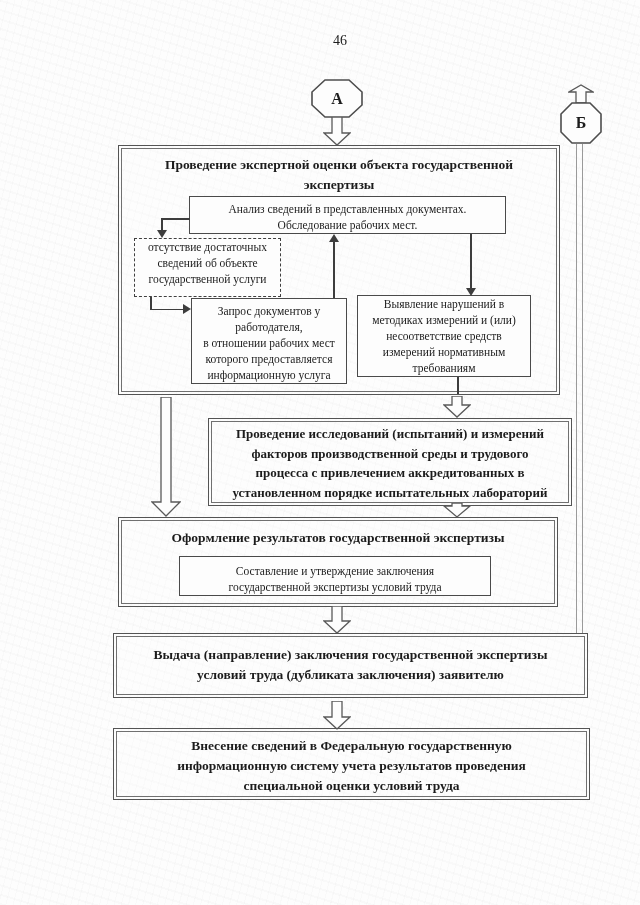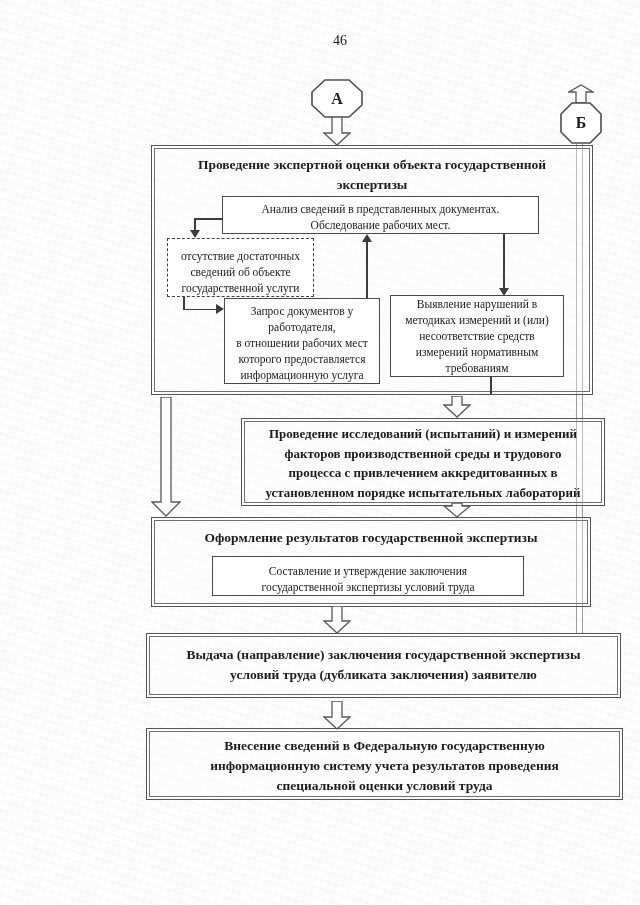--- a/index.html
+++ b/index.html
@@ -13,28 +13,28 @@
       repeating-linear-gradient(104deg, rgba(0,0,0,0.016) 0 1px, transparent 1px 7px);
     font-family:"Liberation Serif","DejaVu Serif",serif;
     color:#1c1c1c;
     overflow:hidden;
   }
   .abs{position:absolute;}
   .txt{white-space:pre-line;text-align:center;}
   .pagenum{left:310px;top:33px;width:60px;font-size:14px;text-align:center;}
 
   
-  .dbox{border:1.4px solid #545454;background:rgba(253,253,253,0.35);box-sizing:border-box;margin-left:33px;}
+  .dbox{border:1.4px solid #545454;background:rgba(253,253,253,0.35);box-sizing:border-box;}
   .dbox::before{content:"";position:absolute;inset:2px;border:1px solid #707070;pointer-events:none;}
 
   
   .sbox{border:1.4px solid #4a4a4a;background:#fdfdfd;box-sizing:border-box;
         display:flex;align-items:flex-end;justify-content:center;}
   .dashbox{border:1.6px dashed #3f3f3f;background:#fdfdfd;box-sizing:border-box;
-        display:flex;align-items:flex-end;justify-content:center;}
+        display:flex;align-items:flex-start;justify-content:center;}
   .body-txt{font-size:11.5px;line-height:16px;}
   .stage-big{font-weight:bold;font-size:13.5px;line-height:20px;}
   .research-txt{font-weight:bold;font-size:13px;line-height:19.5px;}
 
   
   .line{background:#3d3d3d;}
   .tri{width:0;height:0;}
   .tri-down{border-left:5px solid transparent;border-right:5px solid transparent;border-top:8px solid #3d3d3d;}
   .tri-up{border-left:5px solid transparent;border-right:5px solid transparent;border-bottom:8px solid #3d3d3d;}
   .tri-right{border-top:5px solid transparent;border-bottom:5px solid transparent;border-left:8px solid #3d3d3d;}

